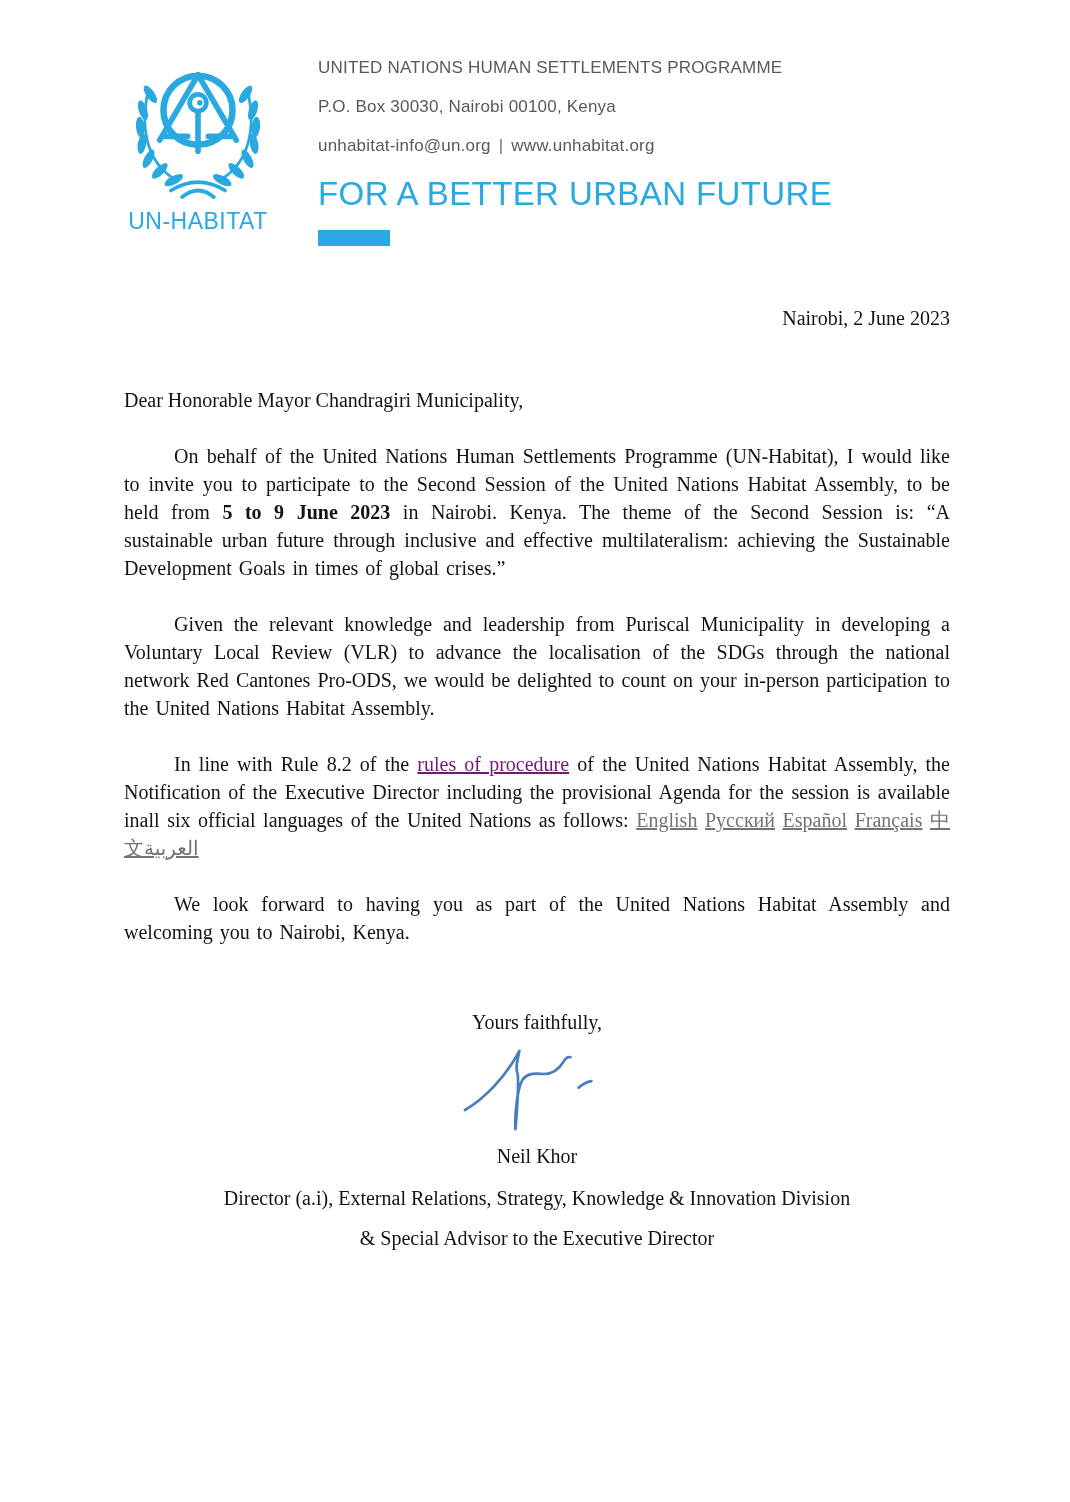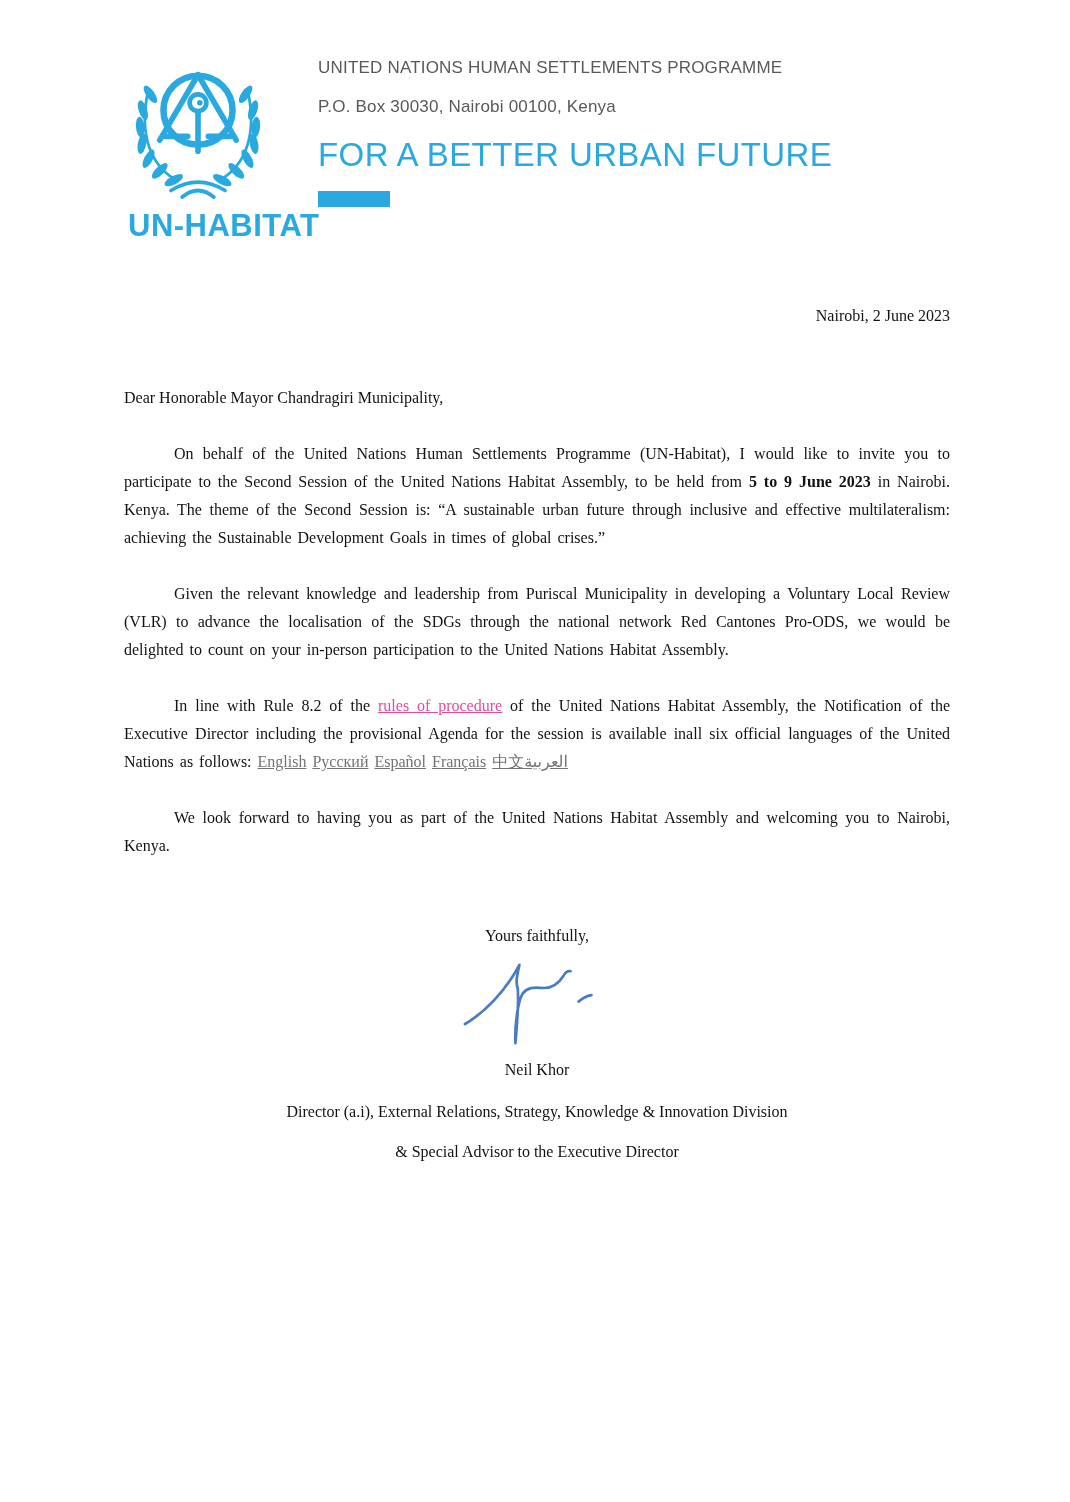--- a/index.html
+++ b/index.html
@@ -20,22 +20,22 @@
     align-items: flex-start;
     padding: 52px 120px 0 128px;
   }
   .logo-block {
     width: 140px;
     flex: 0 0 140px;
     text-align: center;
   }
   .logo-wordmark {
     font-family: "Liberation Sans", sans-serif;
-    font-weight: 700;
-    font-size: 31px;
+    font-weight: 400;
+    font-size: 23px;
     letter-spacing: 0.5px;
     color: #29a9df;
     margin-top: 2px;
     white-space: nowrap;
   }
   .head-text {
     margin-left: 50px;
     padding-top: 6px;
     font-family: "Liberation Sans", sans-serif;
     color: #58595b;
@@ -57,42 +57,42 @@
   }
   .tagline-bar {
     width: 72px;
     height: 16px;
     background: #29a9df;
     margin-top: 17px;
   }
   
   .body-wrap {
     padding: 0 120px 0 124px;
-    font-size: 16px;
+    font-size: 20px;
     line-height: 28px;
     font-family: Liberation Serif, serif;
   }
   .dateline {
     text-align: right;
     margin-top: 58px;
   }
   .salutation { margin-top: 54px; }
   .para {
     text-align: justify;
     text-indent: 50px;
     margin-top: 28px;
     word-spacing: 2px;
   }
   .guest-item {
     margin-top: 28px;
     padding-left: 50px;
   }
   .gap-lg { }
   a.doc-link {
-    color: #ec4899;
+    color: #701a75;
     text-decoration: underline;
     cursor: pointer;
   }
   a.lang-link {
     color: #737373;
     text-decoration: underline;
     cursor: pointer;
   }
   .bold { font-weight: 700; }
   
@@ -151,20 +151,23 @@
           <path d="M75,64 L75,106" stroke-width="6"></path>
         </g>
         <circle cx="77" cy="54" r="3" fill="#29a9df"></circle>
       </svg>
       <div class="logo-wordmark">UN-HABITAT</div>
     </div>
 
     <div class="head-text">
       <div class="head-line">UNITED NATIONS HUMAN SETTLEMENTS PROGRAMME</div>
       <div class="head-line">P.O. Box 30030, Nairobi 00100, Kenya</div>
+      <div class="head-line head-contact">
+        <span>unhabitat-info@un.org</span><span class="sep">|</span><span>www.unhabitat.org</span>
+      </div>
       <div class="tagline">FOR A BETTER URBAN FUTURE</div>
       <div class="tagline-bar"></div>
     </div>
   </div>
 
   <div class="body-wrap">
 
     <div class="dateline">Nairobi, 2 June 2023</div>
 
     <div class="salutation">Dear Honorable Mayor Chandragiri Municipality,</div>

